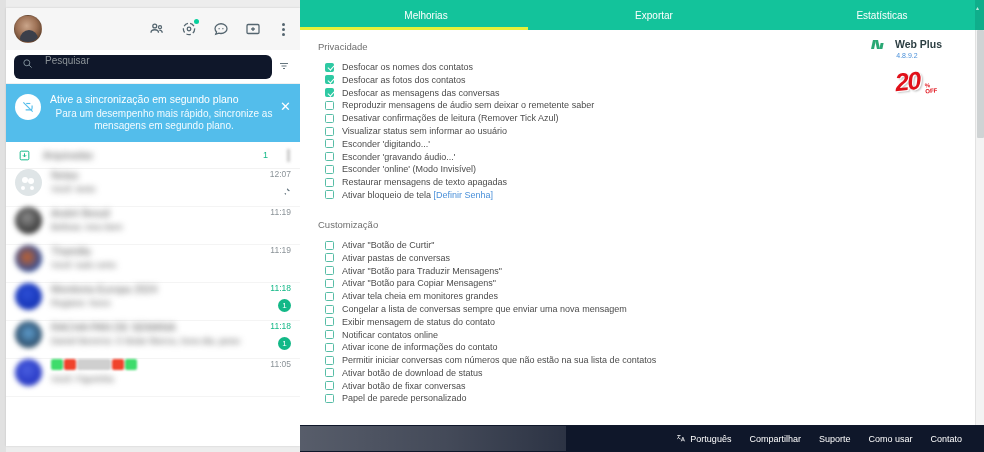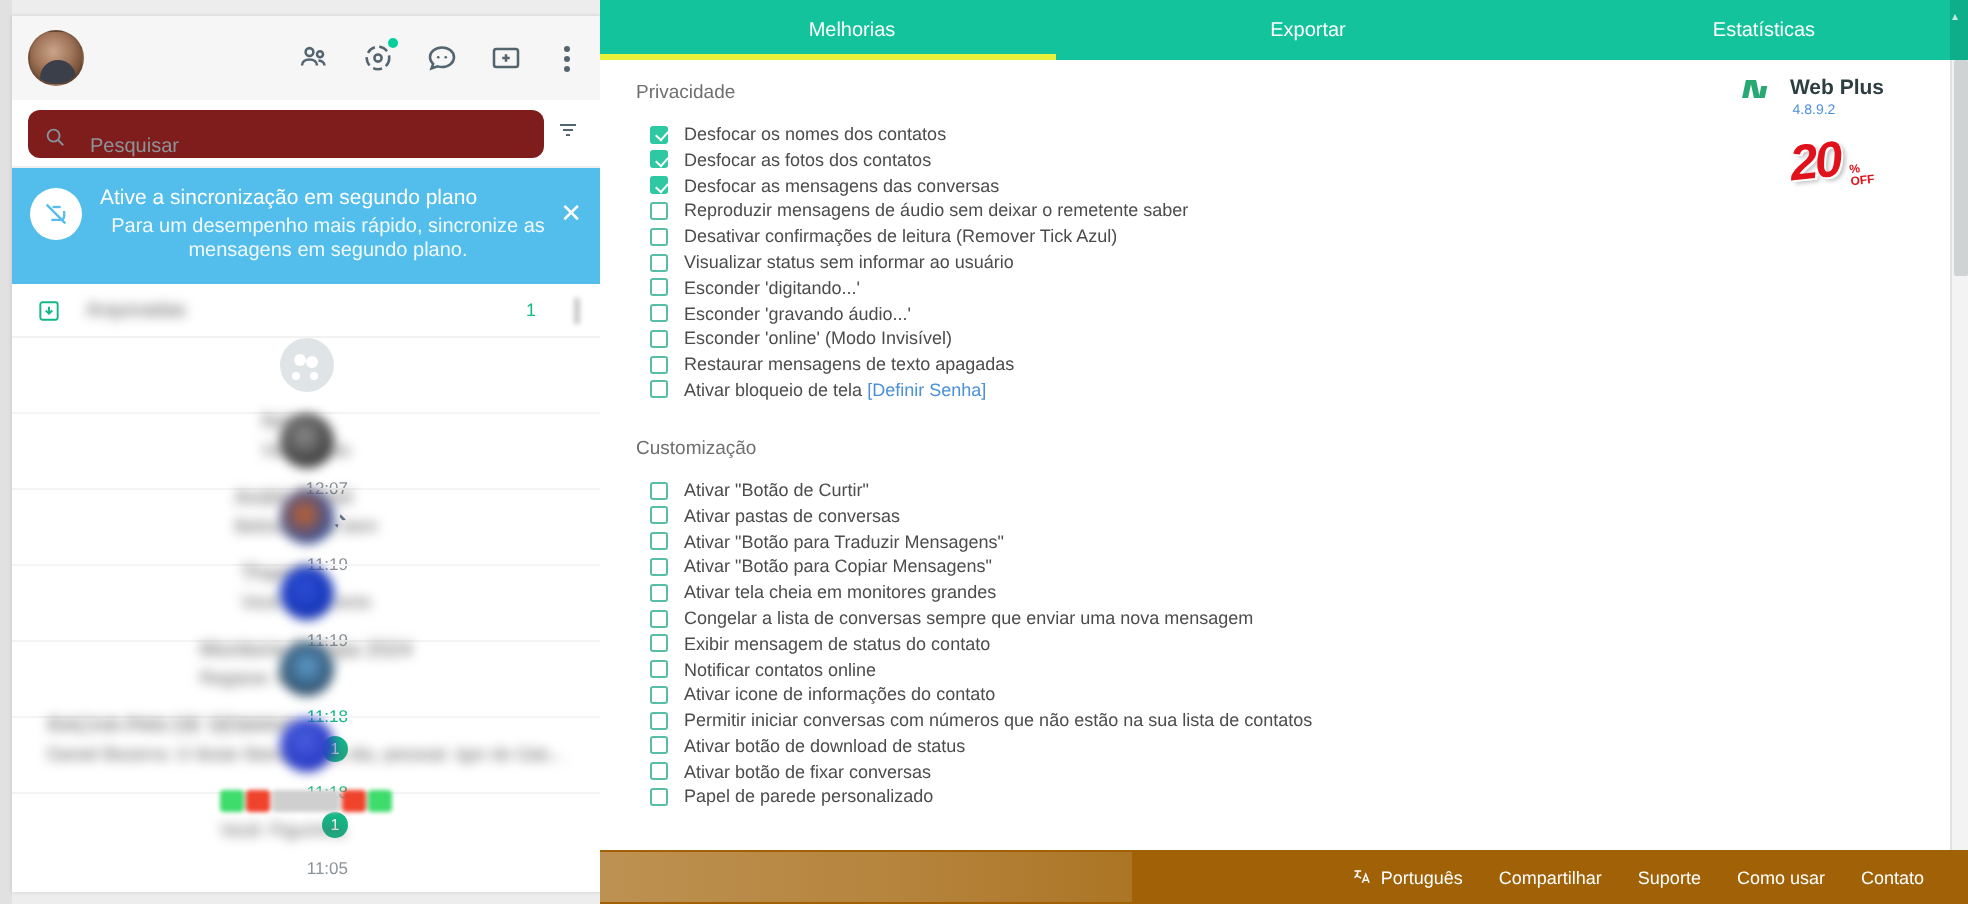--- a/index.html
+++ b/index.html
@@ -53,22 +53,22 @@
     width: 5px; height: 5px; border-radius: 50%; background: #06cf9c;
   }
   .kebab { width: 14px; display: flex; flex-direction: column; align-items: center; gap: 2px; }
   .kebab i { width: 3px; height: 3px; border-radius: 50%; background: #54656f; display: block; }
 
   .search-row {
     height: 34px; background: #fff; display: flex; align-items: center;
     padding: 0 8px; gap: 6px; border-bottom: 1px solid #f0f0f0;
   }
   .search-box {
-    flex: 1; height: 24px; background: #7f1d1d; border-radius: 6px;
-    display: flex; align-items: flex-end; padding: 0 8px; gap: 12px;
+    flex: 1; height: 24px; background: #0f172a; border-radius: 6px;
+    display: flex; align-items: flex-start; padding: 0 8px; gap: 12px;
   }
   .search-box .mag { color: #8696a0; }
   .search-ph { font-size: 10px; color: #8d9499; }
   .filter-ic { color: #54656f; padding-right: 2px; }
 
   
   .banner {
     background: #53bdeb; color: #fff;
     display: flex; align-items: flex-start; gap: 9px;
     padding: 9px 8px 10px 9px; position: relative;
@@ -95,23 +95,23 @@
   .arch-ic { color: #13b887; display: flex; }
   .blur-txt {
     color: #5a5a5a; filter: blur(3px); user-select: none;
     white-space: nowrap; overflow: hidden;
   }
   .arch-name { font-size: 10px; flex: 1; }
   .arch-count { font-size: 9px; color: #13b887; }
   .arch-bar { width: 3px; height: 13px; background: #c9c9c9; filter: blur(1.4px); margin-left: 7px; }
 
   .chat-row {
-    height: 38px; display: flex; align-items: center; gap: 9px;
+    height: 38px; display: flex; align-items: flex-start; gap: 9px;
     padding: 0 9px 0 9px; border-bottom: 1px solid #f4f4f4;
-    position: relative; cursor: pointer; flex-direction: column;
+    position: relative; cursor: pointer;
   }
   .chat-row.sel { background: #f0f2f5; }
   .c-av {
     width: 27px; height: 27px; border-radius: 50%; flex: none;
     filter: blur(2.6px);
   }
   .c-av.grey { background: #dfe5e7; filter: none; position: relative; }
   .c-av.grey::before {
     content:""; position:absolute; left:7px; top:8px; width:6px;height:6px;border-radius:50%;background:#fff;
   }
@@ -202,21 +202,21 @@
     transform: rotate(-6deg);
   }
   .promo-off {
     position: absolute; right: -2px; bottom: 4px; transform: rotate(-6deg);
     font-size: 6px; font-weight: bold; color: #e0111a; line-height: 6px; text-align: left;
   }
 
   
   .bottombar {
     position: absolute; left: 0; bottom: 0; right: 0; height: 27px;
-    background: #a16207; display: flex; align-items: center; justify-content: flex-end;
+    background: #0f172a; display: flex; align-items: center; justify-content: flex-end;
     padding-right: 22px; gap: 18px;
   }
   .bb-item { font-size: 9px; color: #fff; cursor: pointer; display: flex; align-items: center; gap: 4px; }
   .bottom-ghost {
     position: absolute; left: 0; bottom: 1px; width: 266px; height: 25px;
     background: linear-gradient(90deg, rgba(255,255,255,.30), rgba(255,255,255,.22) 55%, rgba(255,255,255,.12));
   }
 
   
   .vscroll {

